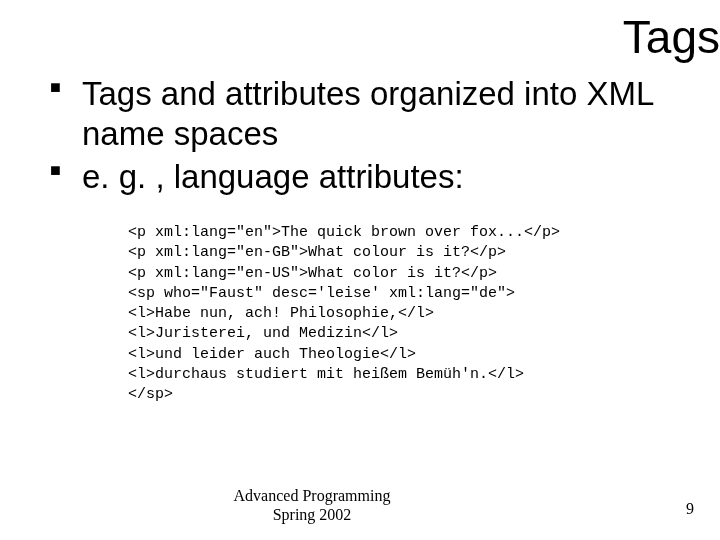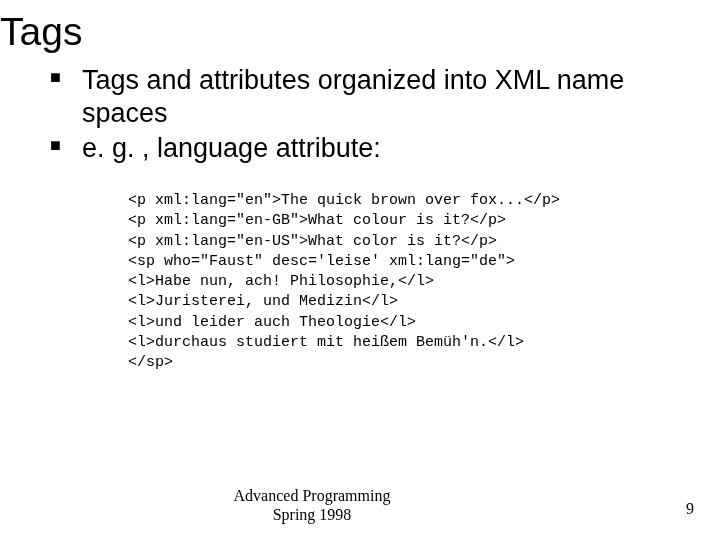--- a/index.html
+++ b/index.html
@@ -13,37 +13,37 @@
     position: relative;
     overflow: hidden;
   }
   .slide {
     width: 720px;
     height: 540px;
     position: relative;
     box-sizing: border-box;
   }
   .title {
-    text-align: left;
-    font-size: 39px;
+    text-align: right;
+    font-size: 46px;
     padding-top: 10px;
     padding-bottom: 10px;
     font-weight: normal;
   }
   .body {
     padding: 0 40px 0 50px;
   }
   ul.bullets {
     list-style: none;
     margin: 0;
     padding: 0;
   }
   ul.bullets > li {
     position: relative;
-    font-size: 27px;
+    font-size: 33px;
     line-height: 1.22;
     padding-left: 32px;
     margin-bottom: 2px;
   }
   ul.bullets > li::before {
     content: "■";
     position: absolute;
     left: 0;
     top: 3px;
     font-size: 18px;
@@ -79,36 +79,36 @@
 </head>
 <body>
 
 <div class="slide">
 
   <div class="title">Tags</div>
 
   <div class="body">
     <ul class="bullets">
       <li>Tags and attributes organized into XML name spaces</li>
-      <li>e. g. , language attribute:</li>
+      <li>e. g. , language attributes:</li>
     </ul>
 
     <div class="code">
 <span>&lt;p xml:lang="en"&gt;The quick brown over fox...&lt;/p&gt;</span>
 <span>&lt;p xml:lang="en-GB"&gt;What colour is it?&lt;/p&gt;</span>
 <span>&lt;p xml:lang="en-US"&gt;What color is it?&lt;/p&gt;</span>
 <span>&lt;sp who="Faust" desc='leise' xml:lang="de"&gt;</span>
 <span>&lt;l&gt;Habe nun, ach! Philosophie,&lt;/l&gt;</span>
 <span>&lt;l&gt;Juristerei, und Medizin&lt;/l&gt;</span>
 <span>&lt;l&gt;und leider auch Theologie&lt;/l&gt;</span>
 <span>&lt;l&gt;durchaus studiert mit heißem Bemüh'n.&lt;/l&gt;</span>
 <span>&lt;/sp&gt;</span>
 </div>
   </div>
 
   <div class="footer">
     <div>Advanced Programming</div>
-    <div>Spring 1998</div>
+    <div>Spring 2002</div>
   </div>
 
   <div class="pagenum">9</div>
 
 </div>
 
 </body></html>

